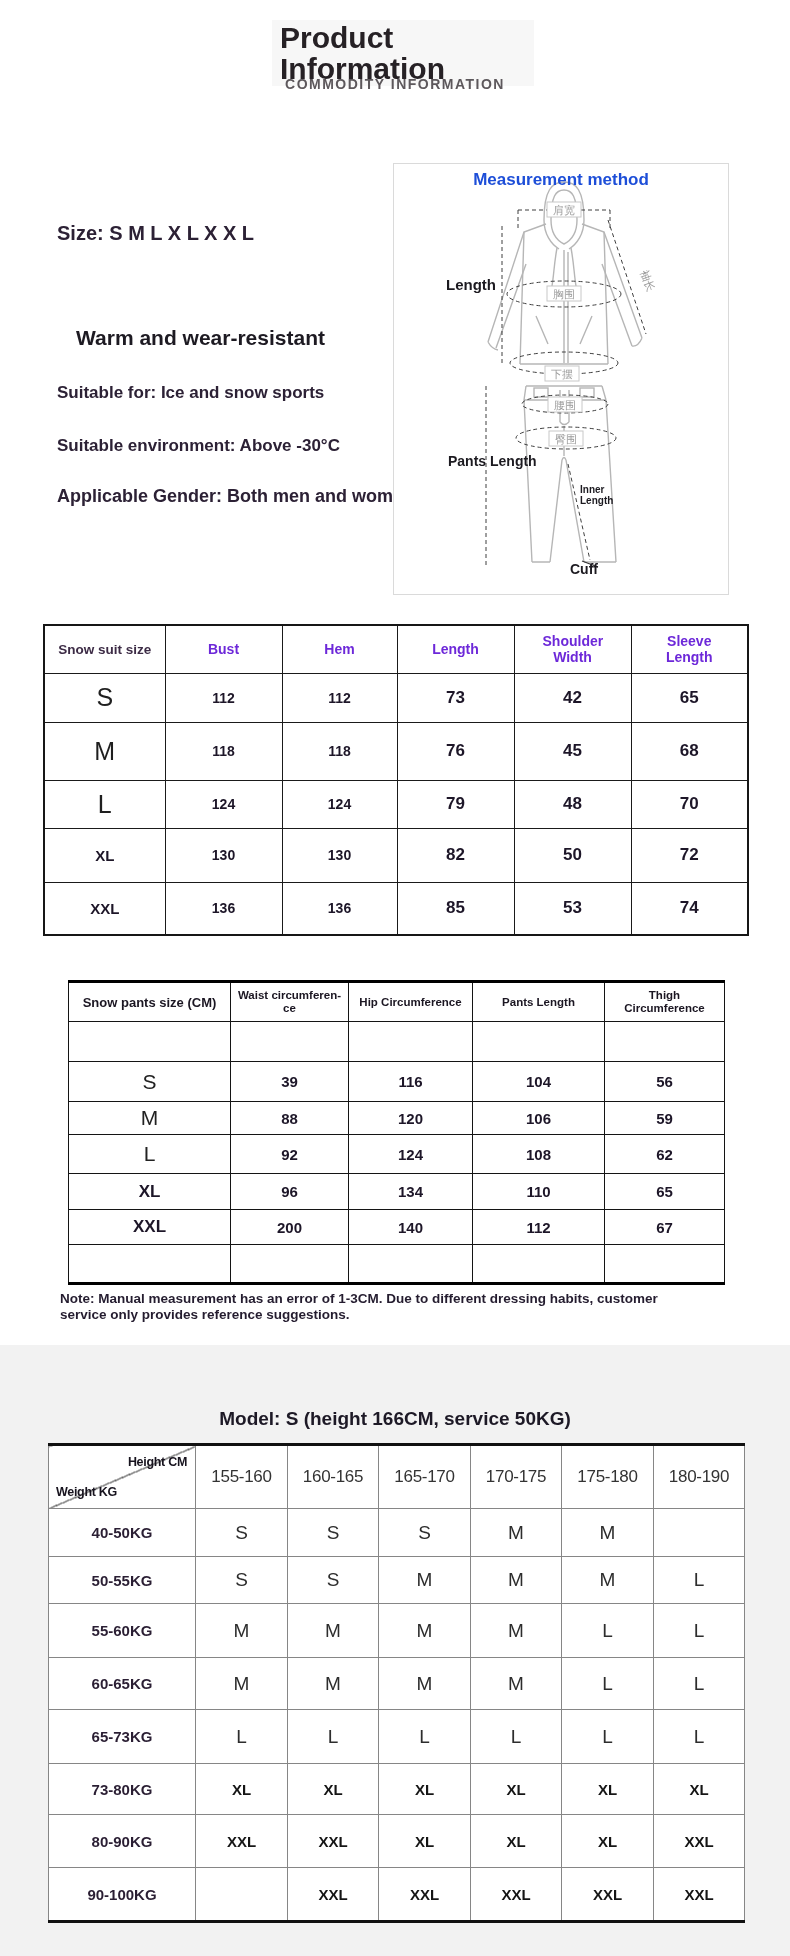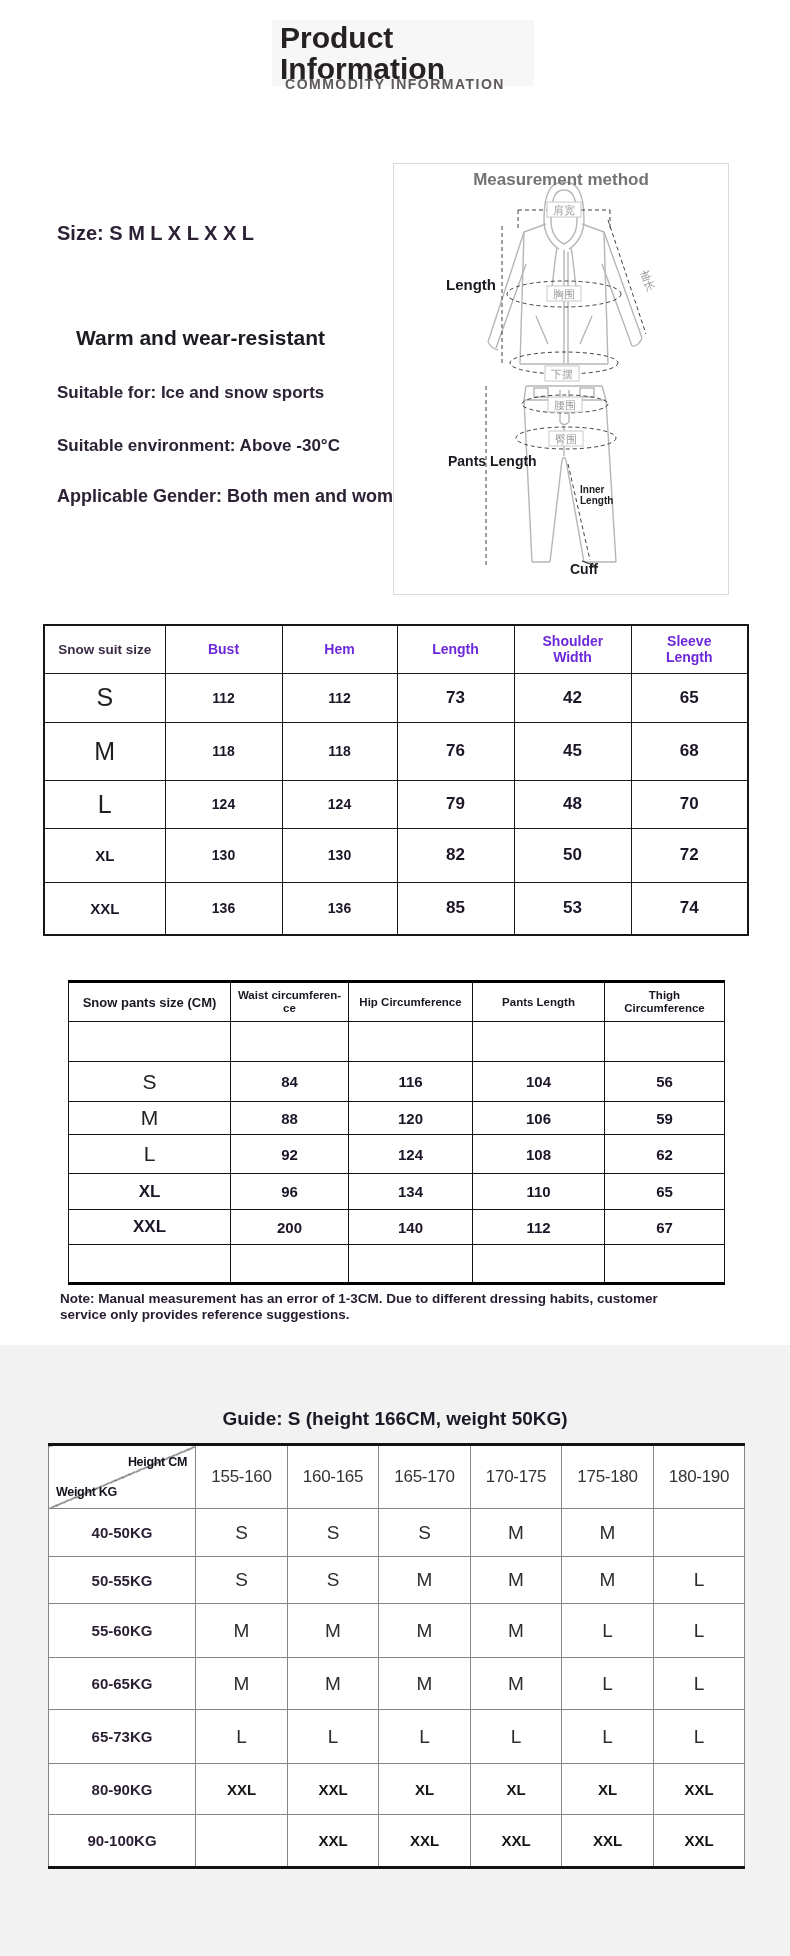--- a/index.html
+++ b/index.html
@@ -16,21 +16,21 @@
   .info-line{position:absolute;left:57px;font-weight:700;color:#2c2135;white-space:nowrap;}
   .il-size{top:222px;font-size:20px;}
   .il-features{top:276px;font-size:17px;}
   .il-warm{top:326px;left:76px;font-size:21px;color:#1d1a22;}
   .il-suitable{top:383px;font-size:17px;}
   .il-env{top:436px;font-size:17px;}
   .il-gender{top:486px;font-size:18px;}
 
   
   .diagram{position:absolute;left:393px;top:163px;width:334px;height:430px;border:1px solid #dadada;background:#fff;}
-  .d-title{position:absolute;top:6px;left:0;width:100%;text-align:center;font-size:17px;font-weight:700;color:#737373;}
+  .d-title{position:absolute;top:6px;left:0;width:100%;text-align:center;font-size:17px;font-weight:700;color:#1d4ed8;}
   .d-svg{position:absolute;left:0;top:0;}
   .d-label{position:absolute;font-weight:700;color:#1c1a20;}
   .dl-length{left:52px;top:112px;font-size:15px;}
   .dl-pants-length{left:54px;top:289px;font-size:14px;}
   .dl-inner{left:186px;top:320px;width:46px;font-size:10px;line-height:11px;}
   .dl-cuff{left:176px;top:397px;font-size:14px;}
 
   
   table{border-collapse:collapse;table-layout:fixed;background:#fff;}
   th,td{text-align:center;vertical-align:middle;overflow:hidden;}
@@ -265,21 +265,21 @@
     <tbody>
         <tr>
           <td class="c0"></td>
           <td class="c1"></td>
           <td class="c2"></td>
           <td class="c3"></td>
           <td class="c4"></td>
         </tr>
         <tr>
           <td class="c0 thin">S</td>
-          <td class="c1">84</td>
+          <td class="c1">39</td>
           <td class="c2">116</td>
           <td class="c3">104</td>
           <td class="c4">56</td>
         </tr>
         <tr>
           <td class="c0 thin">M</td>
           <td class="c1">88</td>
           <td class="c2">120</td>
           <td class="c3">106</td>
           <td class="c4">59</td>
@@ -310,21 +310,21 @@
           <td class="c1"></td>
           <td class="c2"></td>
           <td class="c3"></td>
           <td class="c4"></td>
         </tr>
       </tbody>
   </table>
 
   <div class="note">Note: Manual measurement has an error of 1-3CM. Due to different dressing habits, customer service only provides reference suggestions.</div>
 
-  <div class="model-line">Guide: S (height 166CM, weight 50KG)</div>
+  <div class="model-line">Model: S (height 166CM, service 50KG)</div>
 
   <table class="guide-table" id="guide-table">
     <colgroup>
         <col style="width:147px">
         <col style="width:92px">
         <col style="width:91px">
         <col style="width:92px">
         <col style="width:91px">
         <col style="width:92px">
         <col style="width:91px">
@@ -383,20 +383,29 @@
         <tr>
           <td class="c0">65-73KG</td>
           <td class="c1 thin">L</td>
           <td class="c2 thin">L</td>
           <td class="c3 thin">L</td>
           <td class="c4 thin">L</td>
           <td class="c5 thin">L</td>
           <td class="c6 thin">L</td>
         </tr>
         <tr>
+          <td class="c0">73-80KG</td>
+          <td class="c1">XL</td>
+          <td class="c2">XL</td>
+          <td class="c3">XL</td>
+          <td class="c4">XL</td>
+          <td class="c5">XL</td>
+          <td class="c6">XL</td>
+        </tr>
+        <tr>
           <td class="c0">80-90KG</td>
           <td class="c1">XXL</td>
           <td class="c2">XXL</td>
           <td class="c3">XL</td>
           <td class="c4">XL</td>
           <td class="c5">XL</td>
           <td class="c6">XXL</td>
         </tr>
         <tr>
           <td class="c0">90-100KG</td>

